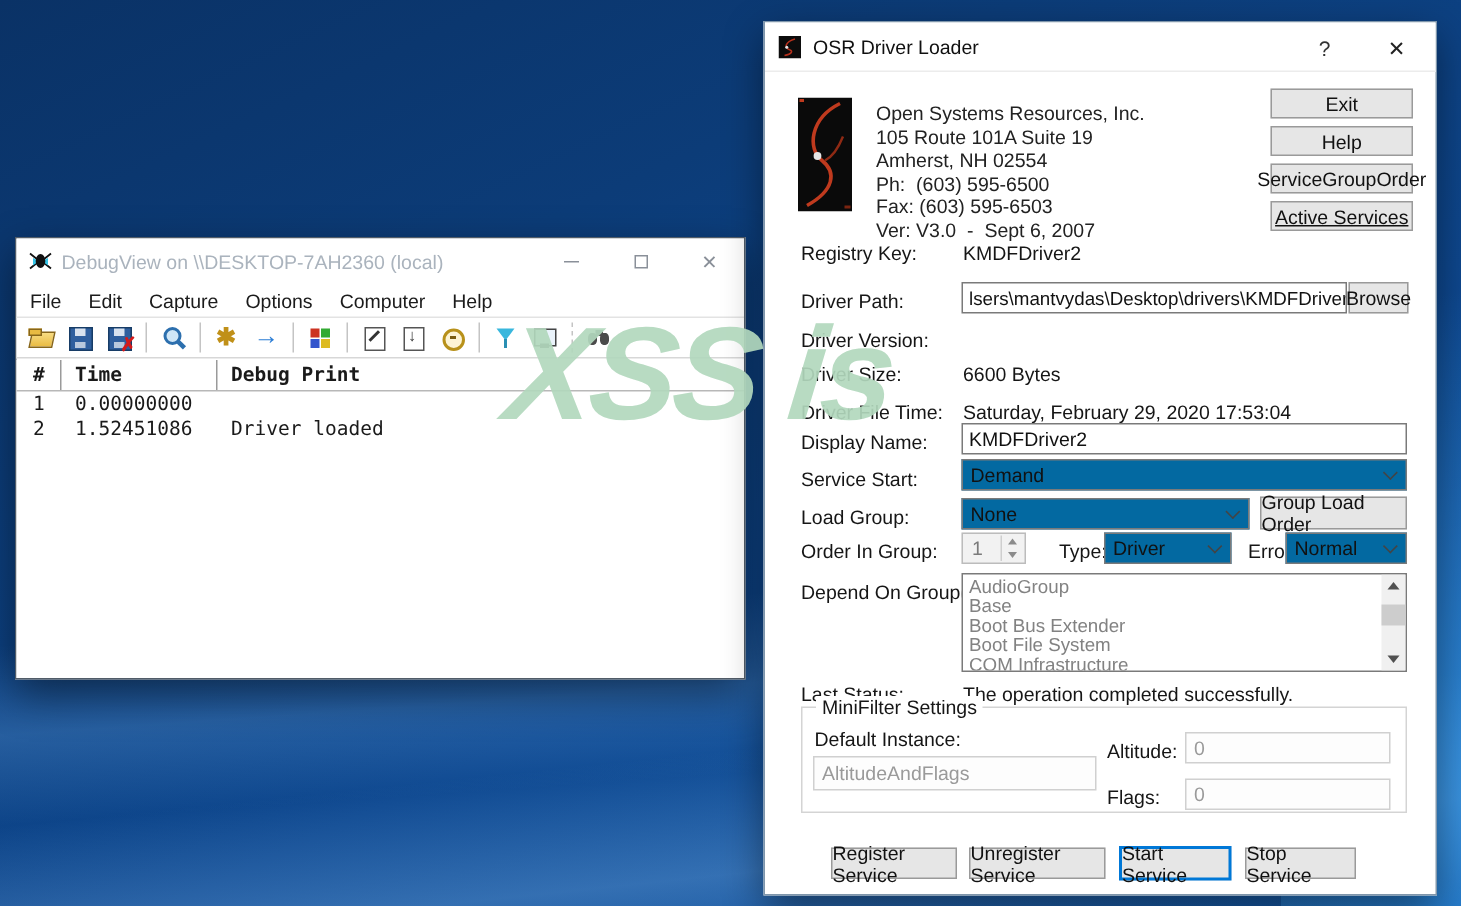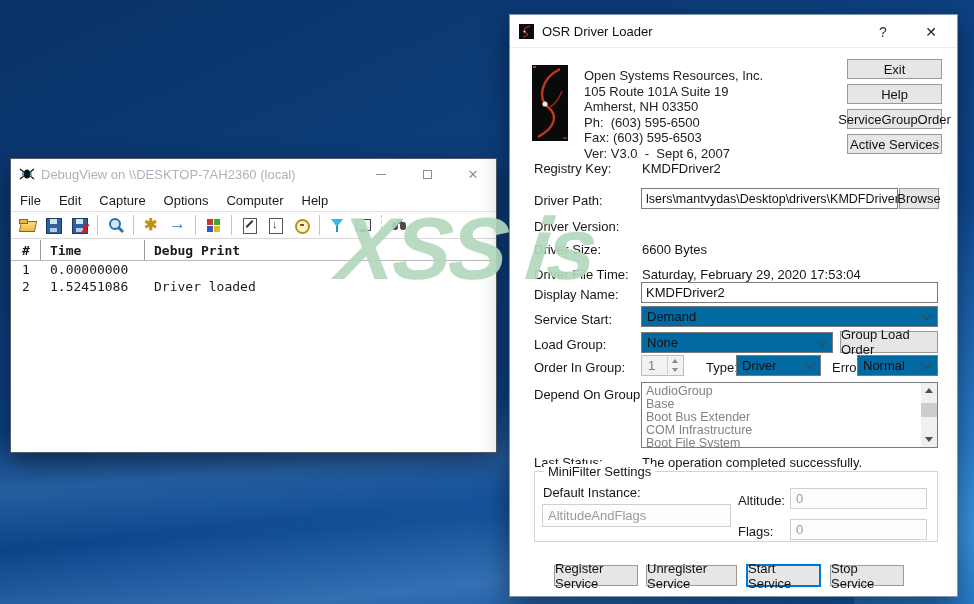--- a/index.html
+++ b/index.html
@@ -248,30 +248,30 @@
     <rect x="0" y="0" width="36" height="76" fill="#0a0a0a"></rect>
     <path d="M28,4 C8,14 6,34 16,42 C26,50 24,62 6,72" stroke="#bf3a1e" stroke-width="2.4" fill="none"></path>
     <path d="M30,26 C26,36 22,40 18,42" stroke="#8f2a14" stroke-width="1.6" fill="none"></path>
     <circle cx="13" cy="39" r="2.6" fill="#e6e6e6"></circle>
     <rect x="1" y="1" width="3" height="2" fill="#bf3a1e"></rect>
     <rect x="31" y="72" width="4" height="2" fill="#7a2410"></rect>
   </svg>
   <div class="company" data-name="company-info">
     <div data-name="company-line">Open Systems Resources, Inc.</div>
     <div data-name="company-line">105 Route 101A Suite 19</div>
-    <div data-name="company-line">Amherst, NH 03350</div>
+    <div data-name="company-line">Amherst, NH 02554</div>
     <div data-name="company-line">Ph:  (603) 595-6500</div>
     <div data-name="company-line">Fax: (603) 595-6503</div>
     <div data-name="company-line">Ver: V3.0  -  Sept 6, 2007</div>
   </div>
 
   <div class="abtn" style="top:44px;" data-name="exit-button">Exit</div>
   <div class="abtn" style="top:69px;" data-name="help-button">Help</div>
   <div class="abtn" style="top:94px;" data-name="service-group-order-button">ServiceGroupOrder</div>
-  <div class="abtn" style="top:119px;" data-name="active-services-button">Active Services</div>
+  <div class="abtn" style="top:119px;text-decoration:underline;" data-name="active-services-button">Active Services</div>
 
   <span class="lbl" style="left:24px; top:146px;" data-name="registry-key-label">Registry Key:</span>
   <span class="val" style="left:132px; top:146px;" data-name="registry-key-value">KMDFDriver2</span>
 
   <span class="lbl" style="left:24px; top:178px;" data-name="driver-path-label">Driver Path:</span>
   <div class="tbox" style="left:131px; top:173px; width:257px; height:21px;" data-name="driver-path-input">lsers\mantvydas\Desktop\drivers\KMDFDriver2.sys</div>
   <div class="sbtn" style="left:389px; top:173px; width:40px; height:21px;" data-name="browse-button">Browse</div>
 
   <span class="lbl" style="left:24px; top:204px;" data-name="driver-version-label">Driver Version:</span>
 
@@ -315,22 +315,22 @@
     <span data-name="error-value">Normal</span>
     <i class="chev" data-name="chevron-down-icon"></i>
   </div>
 
   <span class="lbl" style="left:24px; top:372px;" data-name="depend-on-groups-label">Depend On Group(s):</span>
   <div class="listbox" data-name="depend-on-groups-list">
     <div class="items">
       <div data-name="list-item">AudioGroup</div>
       <div data-name="list-item">Base</div>
       <div data-name="list-item">Boot Bus Extender</div>
+      <div data-name="list-item">Boot File System</div>
       <div data-name="list-item">COM Infrastructure</div>
-      <div data-name="list-item">Boot File System</div>
     </div>
     <div class="vscroll" data-name="scrollbar">
       <div class="up" data-name="scroll-up-icon">
           <i class="vs-tri-up"></i>
         </div>
       <div class="vthumb" data-name="scrollbar-thumb"></div>
       <div class="dn" data-name="scroll-down-icon">
           <i class="vs-tri-dn"></i>
         </div>
     </div>

